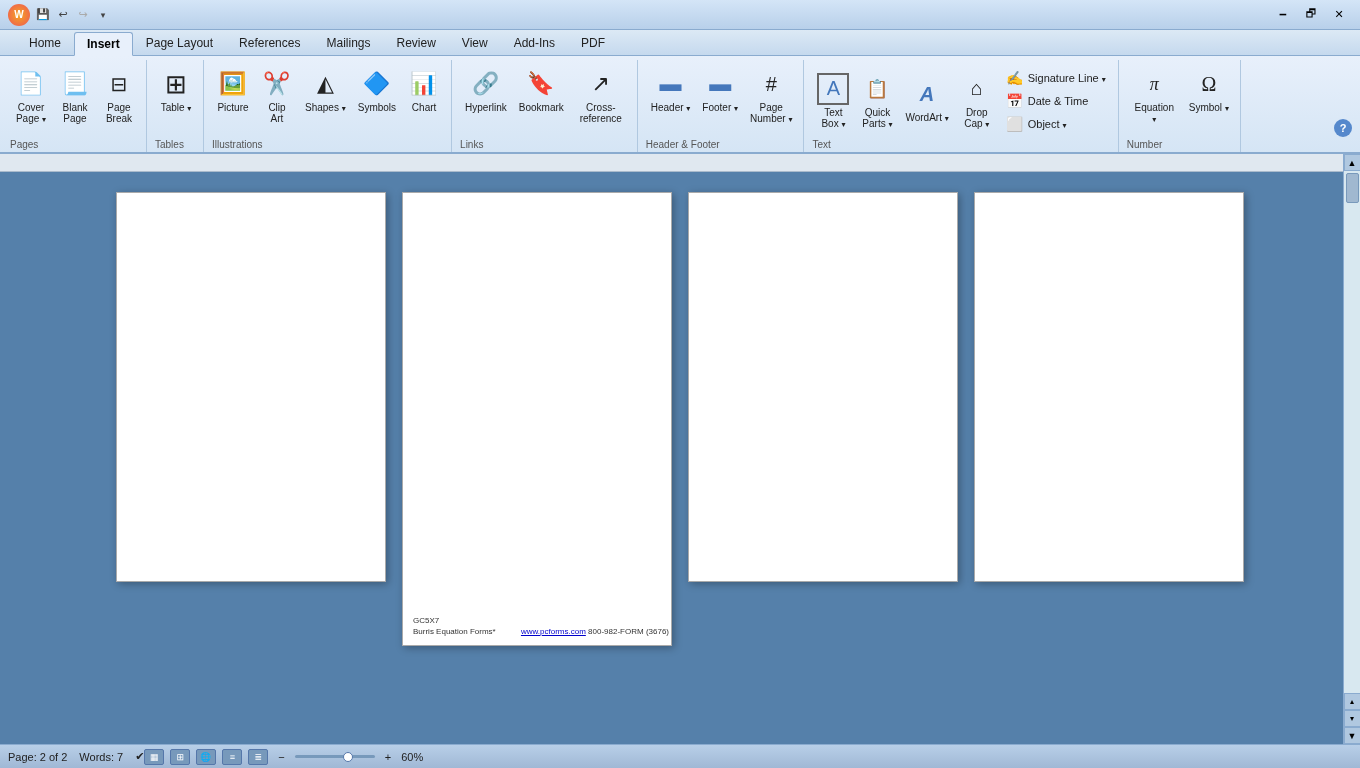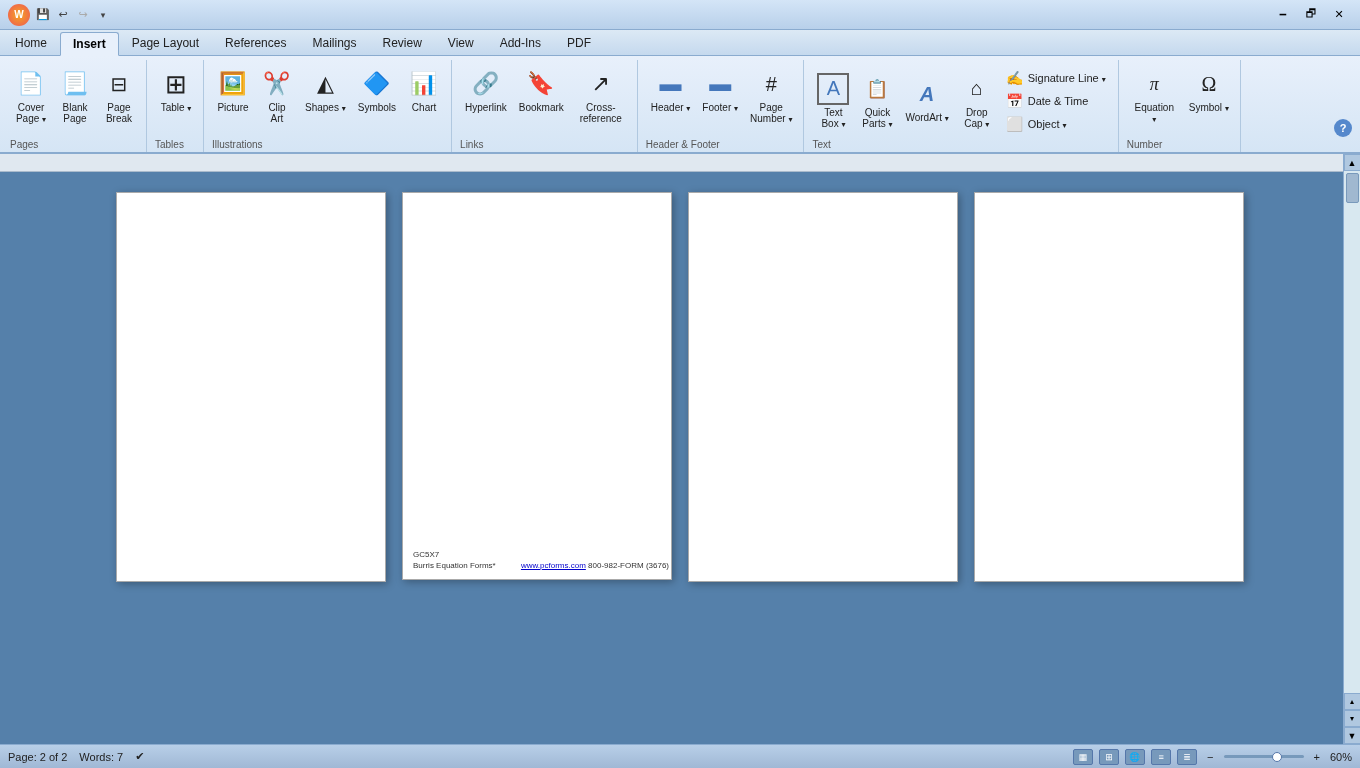--- a/index.html
+++ b/index.html
@@ -22,21 +22,21 @@
     .titlebar-center { font-size: 12px; color: #222; }
     .titlebar-right { display: flex; gap: 2px; }
     .win-btn { width: 26px; height: 20px; display: flex; align-items: center; justify-content: center; font-size: 11px; cursor: pointer; border-radius: 2px; }
 
     
     .ribbon-tabs {
       height: 26px;
       background: linear-gradient(to bottom, #dce9f5, #c5d9ee);
       display: flex;
       align-items: flex-end;
-      padding-left: 2px;
+      padding-left: 16px;
       border-bottom: 1px solid #8aabcf;
     }
     .tab {
       padding: 4px 12px;
       font-size: 12px;
       cursor: pointer;
       border-radius: 3px 3px 0 0;
       border: 1px solid transparent;
       color: #222;
       background: transparent;
@@ -174,42 +174,42 @@
       display: flex;
       gap: 16px;
     }
     .page {
       background: white;
       border: 1px solid #aaa;
       box-shadow: 2px 2px 8px rgba(0,0,0,0.3);
       position: relative;
     }
     .page-left { width: 270px; height: 390px; }
-    .page-middle { width: 270px; height: 388px; }
+    .page-middle { width: 270px; height: 454px; }
     .page-right1 { width: 270px; height: 390px; }
     .page-right2 { width: 270px; height: 390px; }
 
     .page-footer {
       position: absolute;
       bottom: 8px;
       left: 10px;
       font-size: 8px;
       color: #333;
       line-height: 1.4;
     }
     .page-footer a { color: #00f; text-decoration: underline; padding-left: 23px; }
 
     
     .statusbar {
       height: 24px;
       background: linear-gradient(to bottom, #b8cfe8, #a0b8d5);
       border-top: 1px solid #8aabcf;
       display: flex;
       align-items: center;
-      justify-content: space-between;
+      justify-content: flex-start;
       padding: 0 8px;
       font-size: 11px;
       color: #222;
       position: fixed;
       bottom: 0;
       left: 0;
       right: 0;
     }
     .statusbar-left { display: flex; align-items: center; gap: 12px; }
     .statusbar-right { display: flex; align-items: center; gap: 6px; }

